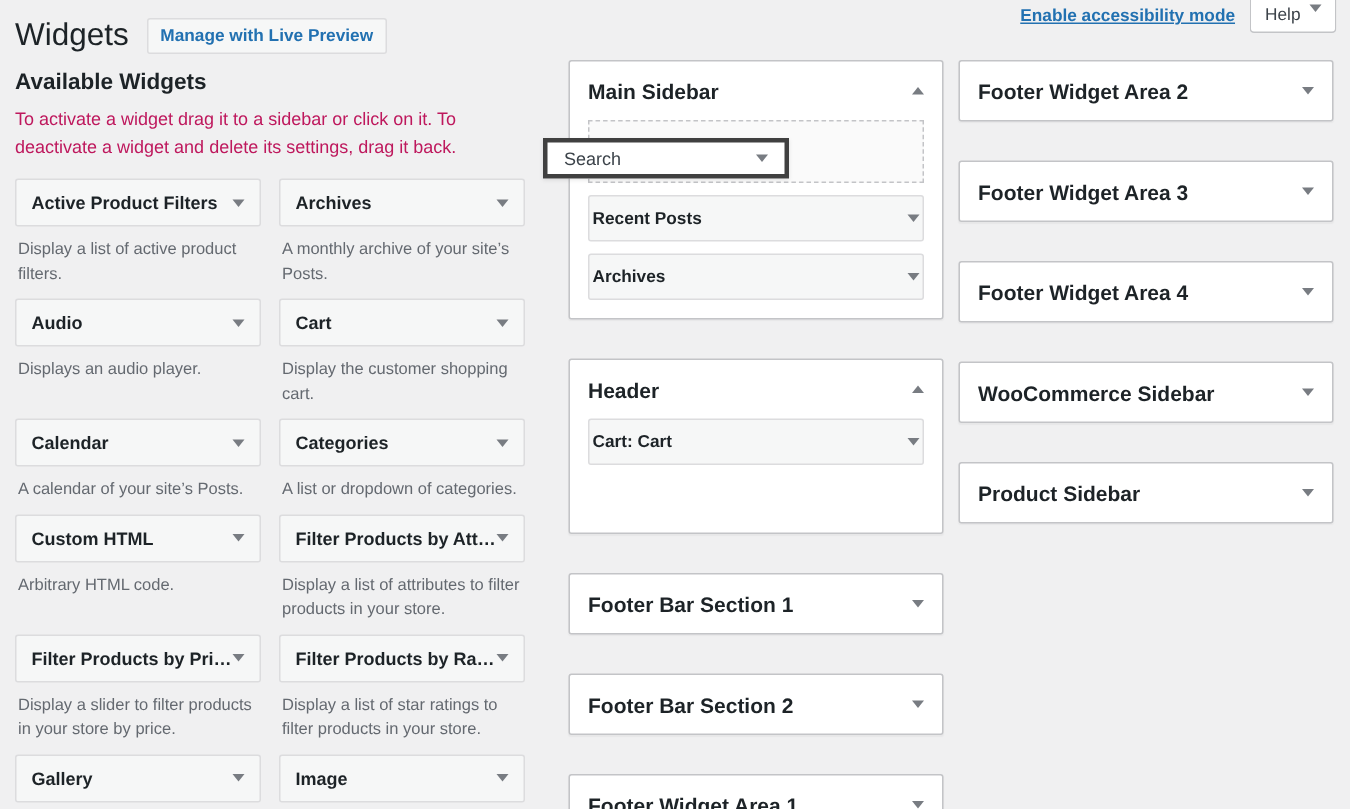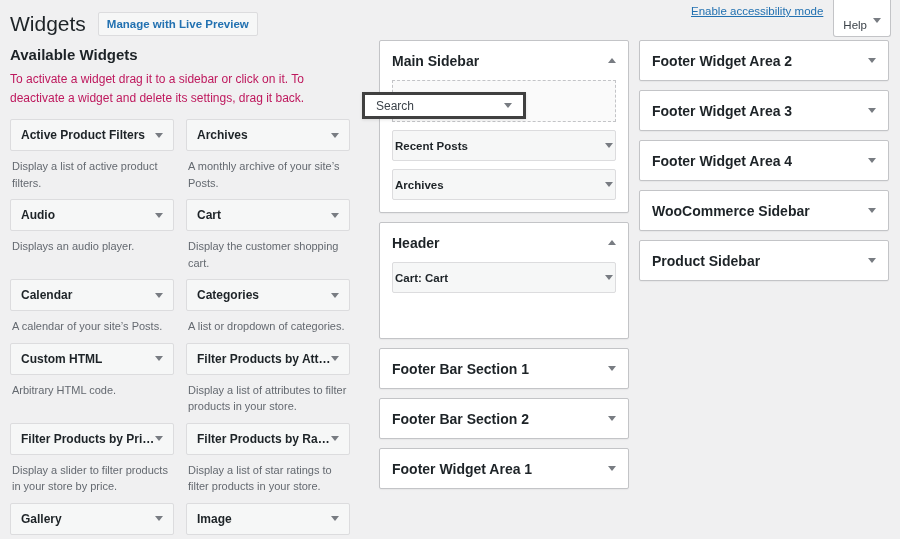--- a/index.html
+++ b/index.html
@@ -23,29 +23,30 @@
     gap: 10px;
     height: 22px;
     z-index: 40;
   }
   .accessibility-link {
     font-size: 11.5px;
     color: #2271b1;
     text-decoration: underline;
     line-height: 22px;
     cursor: pointer;
+    font-weight: bold;
   }
   .help-tab {
     background: #fff;
     border: 1px solid #c3c4c7;
     border-top: none;
     border-radius: 0 0 3px 3px;
     font-size: 11.5px;
     color: #3c434a;
-    padding: 18px 9px 4px;
+    padding: 3px 9px 4px;
     display: flex;
     align-items: flex-start;
     gap: 6px;
     cursor: pointer;
     margin-right: 9px;
     line-height: 14px;
   }
   .tri-down {
     width: 0; height: 0;
     border-left: 4px solid transparent;
@@ -143,21 +144,21 @@
 
   
   .side-col { position: absolute; width: 250px; }
   .col-center { left: 379px; top: 40px; }
   .col-right  { left: 639px; top: 40px; }
 
   .sidebar-panel {
     background: #fff;
     border: 1px solid #c3c4c7;
     border-radius: 2px;
-    margin-bottom: 9px;
+    margin-bottom: 26px;
     box-shadow: 0 1px 1px rgba(0,0,0,.04);
   }
   .panel-head {
     display: flex;
     align-items: center;
     padding: 0 12px;
     height: 39px;
     cursor: pointer;
   }
   .panel-head .ptitle {

